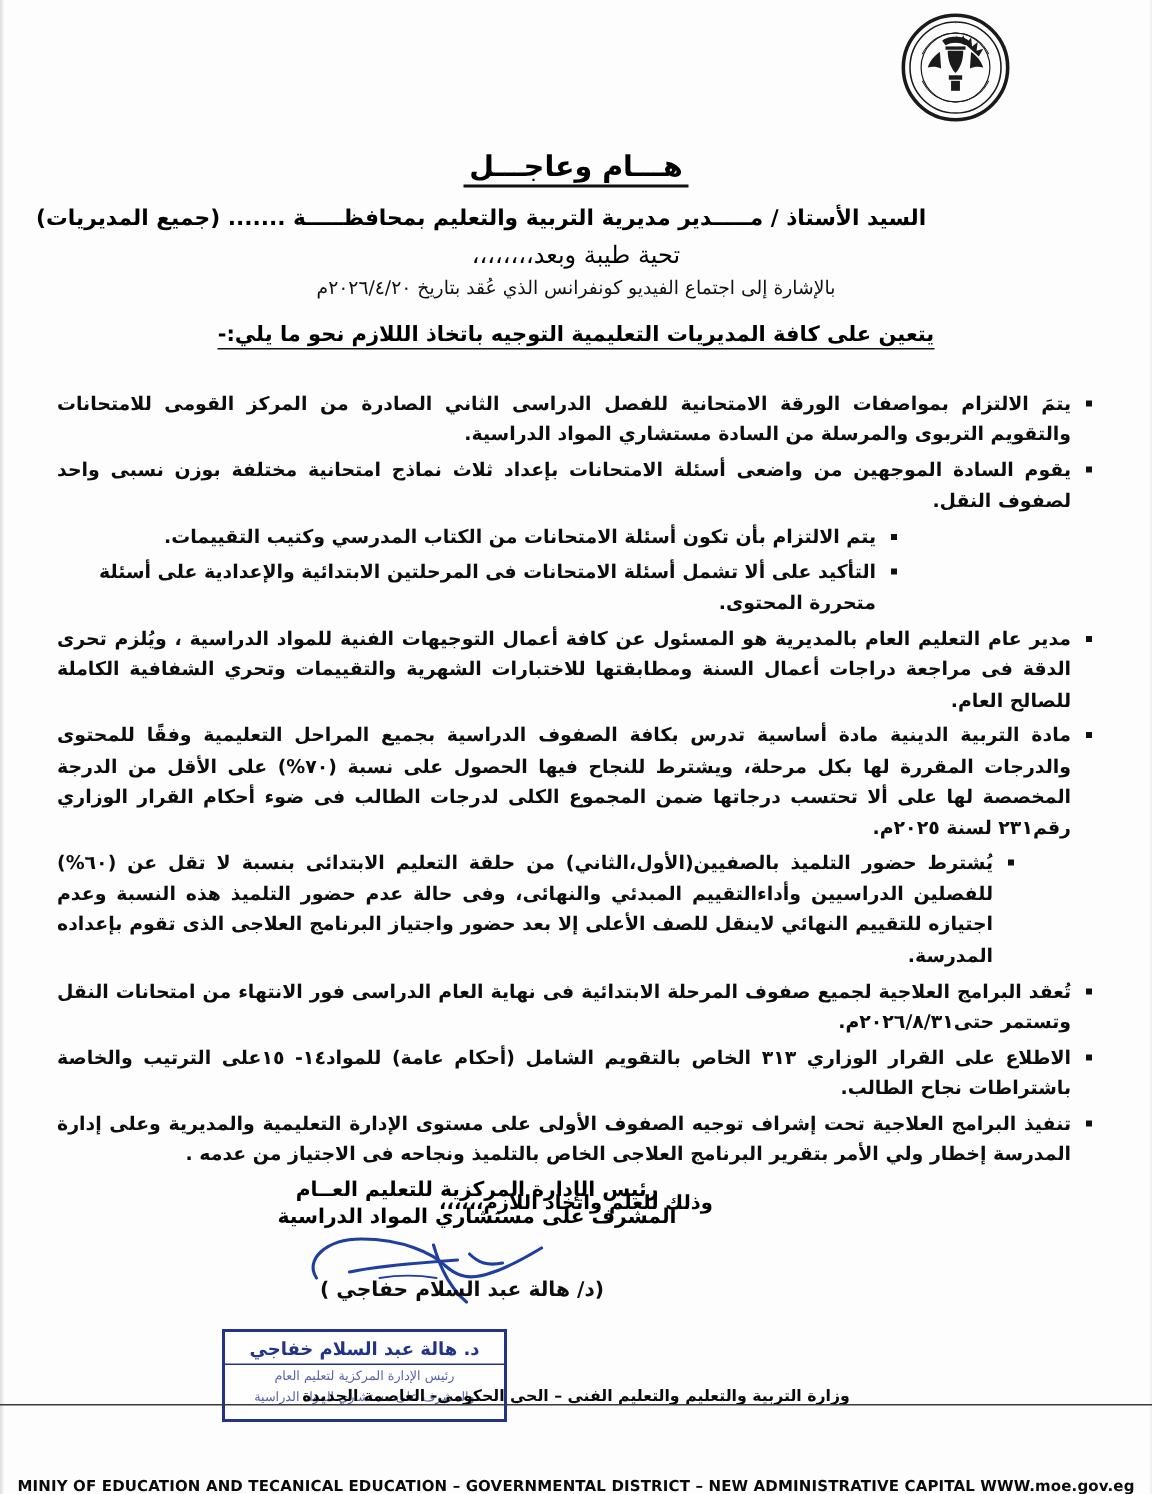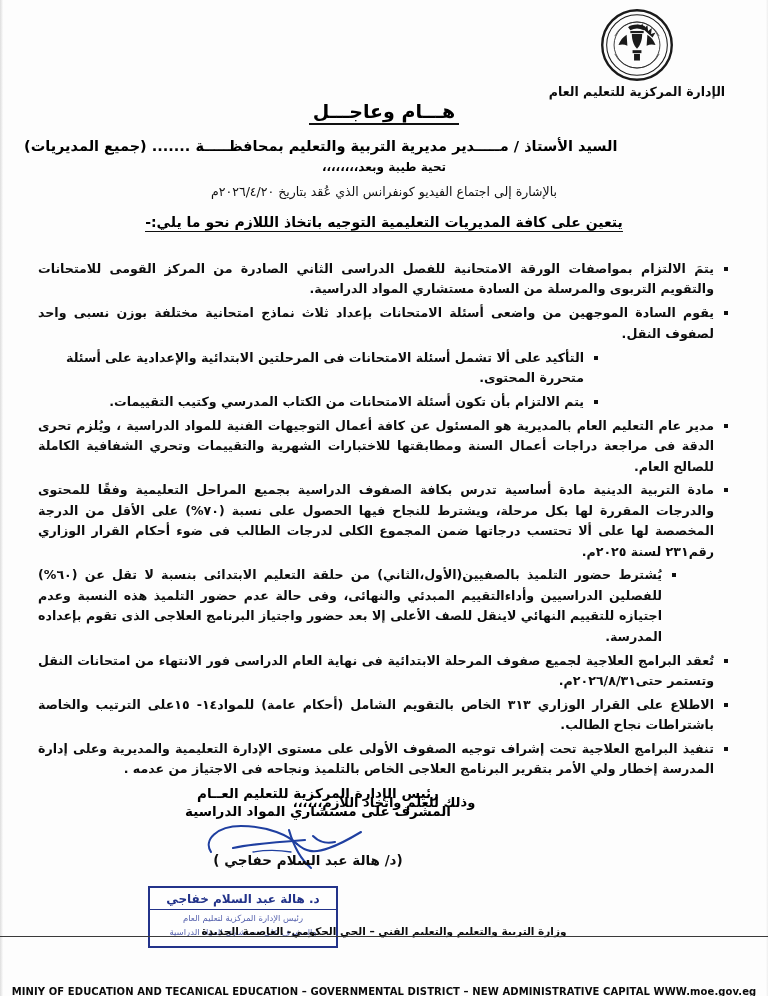--- a/index.html
+++ b/index.html
@@ -88,22 +88,22 @@
     font-size: 14.5px;
     font-weight: bold;
     color: #000;
     white-space: nowrap;
   }
   .salutation {
     position: absolute;
     top: 160px;
     left: 0; right: 0;
     text-align: center;
-    font-size: 12px;
-    font-weight: bold;
+    font-size: 16px;
+    font-weight: normal;
     color: #000;
   }
   .reference {
     position: absolute;
     top: 184px;
     left: 0; right: 0;
     text-align: center;
     font-size: 12.5px;
     color: #111;
   }
@@ -294,42 +294,41 @@
         </g>
         <g fill="none" stroke="#1a1a1a" stroke-width="0.9">
           <path d="M20 38 a33 33 0 0 1 60 0"></path>
           <path d="M20 62 a33 33 0 0 0 60 0"></path>
         </g>
         <g fill="#1a1a1a" font-size="4.4" font-family="DejaVu Sans, sans-serif">
           <text x="50" y="12" text-anchor="middle">·</text>
         </g>
       </svg>
     </div>
-    <div class="letterhead-title">الإدارة المركزية للتعليم العام</div>
   </div>
 
   <div class="urgent-wrap">
     <span class="urgent">هـــام وعاجـــل</span>
   </div>
 
   <div class="addressee">السيد الأستاذ / مـــــدير مديرية التربية والتعليم بمحافظـــــة ....... (جميع المديريات)</div>
 
   <div class="salutation">تحية طيبة وبعد،،،،،،،،</div>
 
   <div class="reference">بالإشارة إلى اجتماع الفيديو كونفرانس الذي عُقد بتاريخ ٢٠٢٦/٤/٢٠م</div>
 
   <div class="directive-wrap">
     <span class="directive">يتعين على كافة المديريات التعليمية  التوجيه باتخاذ الللازم نحو ما يلي:-</span>
   </div>
 
   <ul class="body-list">
     <li>يتمَ الالتزام بمواصفات الورقة الامتحانية للفصل الدراسى الثاني الصادرة من المركز القومى للامتحانات والتقويم التربوى والمرسلة من السادة مستشاري المواد الدراسية.</li>
     <li>يقوم السادة الموجهين من واضعى أسئلة الامتحانات بإعداد ثلاث نماذج امتحانية مختلفة بوزن نسبى واحد لصفوف النقل.</li>
+    <li class="short mid">يتم الالتزام بأن تكون أسئلة الامتحانات من الكتاب المدرسي وكتيب التقييمات.</li>
     <li class="short mid">التأكيد على ألا تشمل أسئلة الامتحانات فى المرحلتين الابتدائية والإعدادية على أسئلة متحررة المحتوى.</li>
-    <li class="short mid">يتم الالتزام بأن تكون أسئلة الامتحانات من الكتاب المدرسي وكتيب التقييمات.</li>
     <li>مدير عام التعليم العام بالمديرية هو المسئول عن كافة أعمال التوجيهات الفنية للمواد الدراسية ، ويُلزم تحرى الدقة فى مراجعة دراجات أعمال السنة ومطابقتها للاختبارات الشهرية والتقييمات وتحري الشفافية الكاملة للصالح العام.</li>
     <li>مادة التربية الدينية مادة أساسية تدرس بكافة الصفوف الدراسية بجميع المراحل التعليمية وفقًا للمحتوى والدرجات المقررة لها بكل مرحلة، ويشترط للنجاح فيها الحصول على نسبة (٧٠%) على الأقل من الدرجة المخصصة لها على ألا تحتسب درجاتها ضمن المجموع الكلى لدرجات الطالب فى ضوء أحكام القرار الوزاري رقم٢٣١ لسنة ٢٠٢٥م.</li>
     <li class="mid2">يُشترط حضور التلميذ بالصفيين(الأول،الثاني) من حلقة التعليم الابتدائى بنسبة لا تقل عن (٦٠%) للفصلين الدراسيين وأداءالتقييم المبدئي والنهائى، وفى حالة عدم حضور التلميذ هذه النسبة وعدم اجتيازه للتقييم النهائي لاينقل للصف الأعلى إلا بعد حضور واجتياز البرنامج العلاجى الذى تقوم بإعداده المدرسة.</li>
     <li>تُعقد البرامج العلاجية لجميع صفوف المرحلة الابتدائية فى نهاية العام الدراسى فور الانتهاء من امتحانات النقل وتستمر حتى٢٠٢٦/٨/٣١م.</li>
     <li>الاطلاع على القرار الوزاري ٣١٣ الخاص بالتقويم الشامل (أحكام عامة) للمواد١٤- ١٥على الترتيب والخاصة باشتراطات نجاح الطالب.</li>
     <li>تنفيذ البرامج العلاجية تحت إشراف توجيه الصفوف الأولى على مستوى الإدارة التعليمية والمديرية وعلى إدارة المدرسة إخطار ولي الأمر بتقرير البرنامج العلاجى الخاص بالتلميذ ونجاحه فى الاجتياز من عدمه .</li>
   </ul>
 
   <div class="closing">وذلك للعلم واتخاذ اللازم،،،،،،</div>
 

